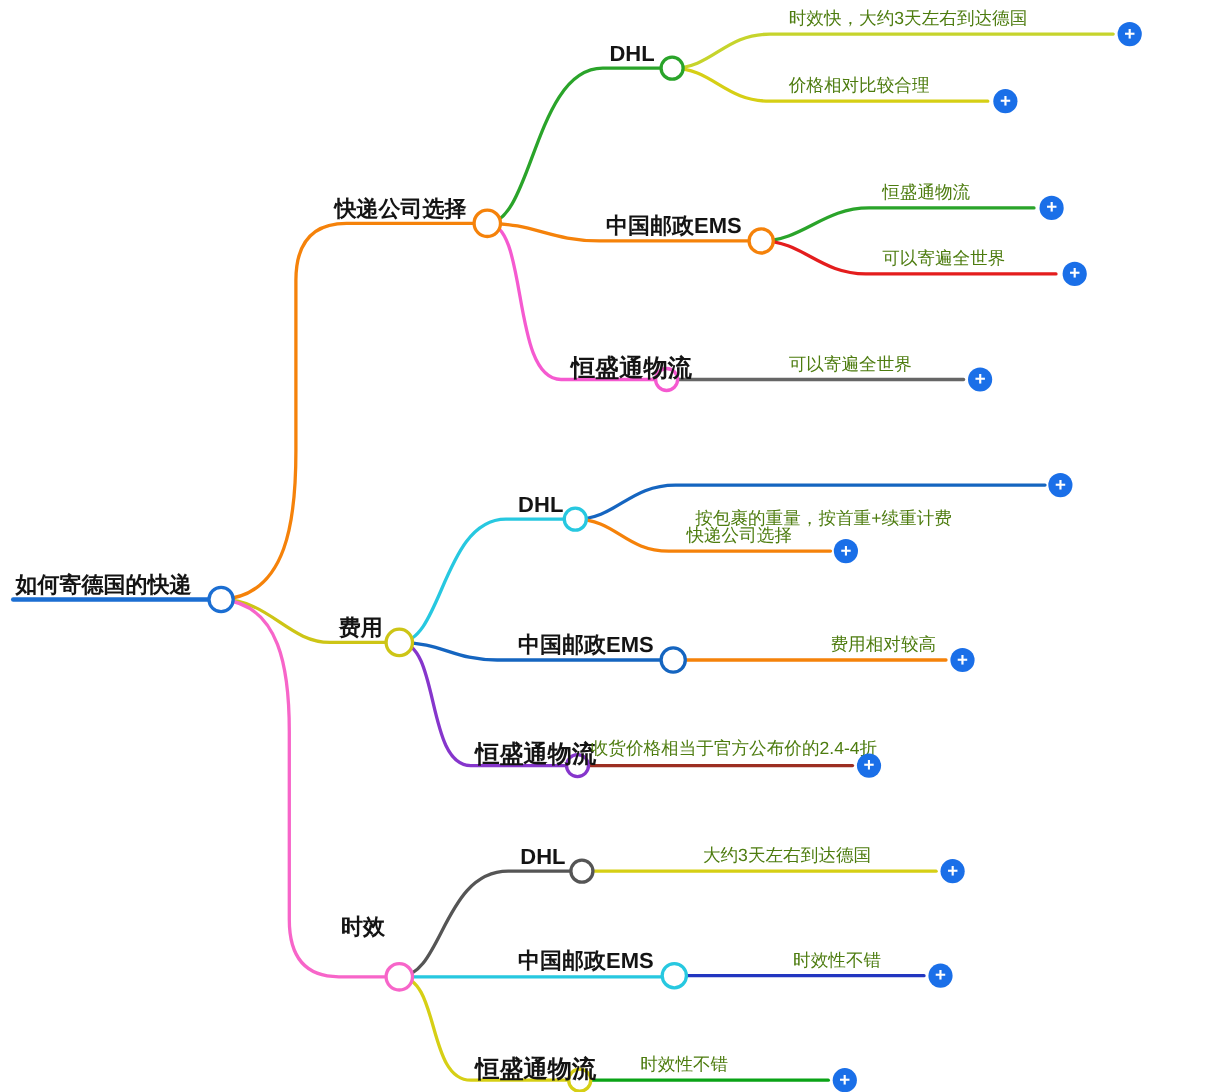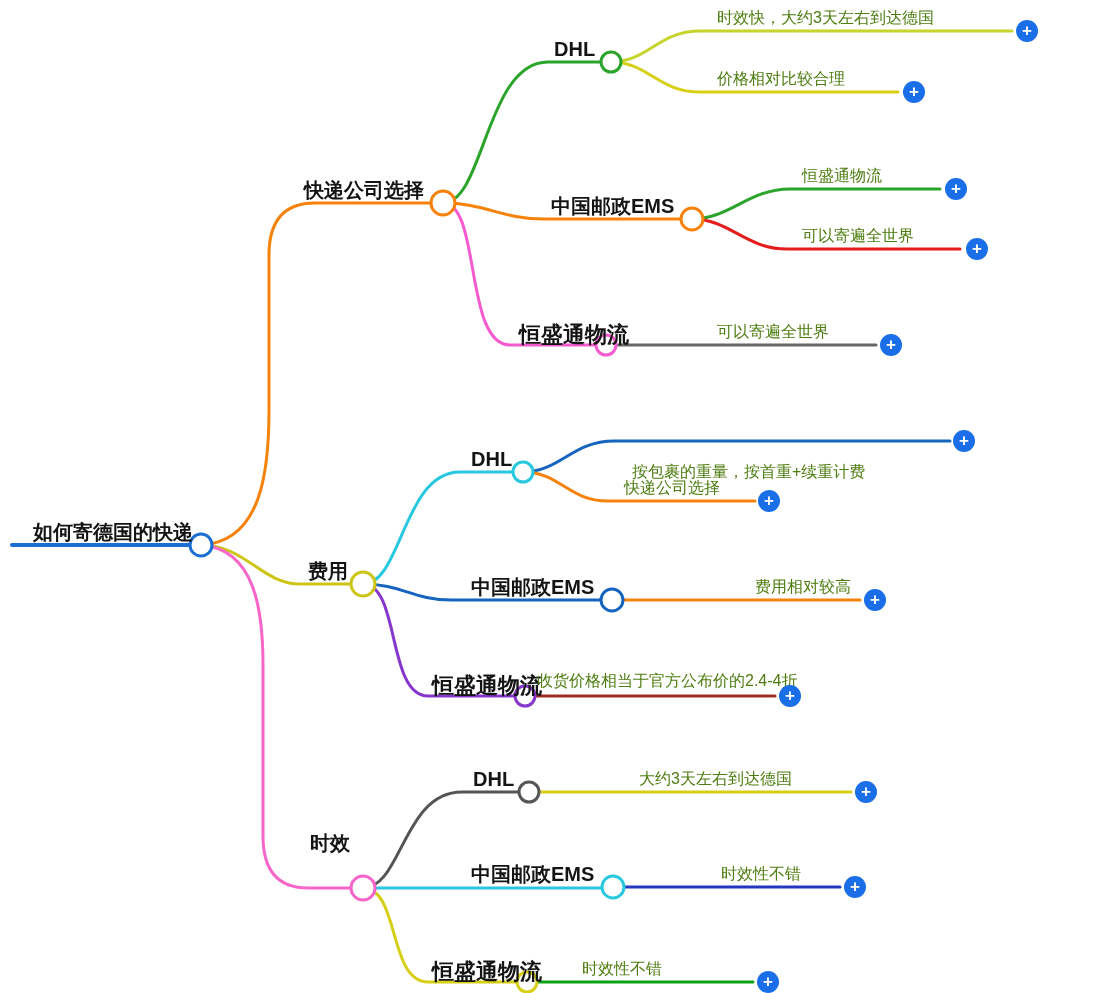--- a/index.html
+++ b/index.html
@@ -69,21 +69,21 @@
   <circle cx="692" cy="219" r="11" stroke="#f5820a"></circle>
   <circle cx="606" cy="345" r="10" stroke="#f55ad0"></circle>
   <circle cx="523" cy="472" r="10" stroke="#27c8e0"></circle>
   <circle cx="612" cy="600" r="11" stroke="#1565c0"></circle>
   <circle cx="525" cy="696" r="10" stroke="#8636cc"></circle>
   <circle cx="529" cy="792" r="10" stroke="#555555"></circle>
   <circle cx="613" cy="887" r="11" stroke="#27c8e0"></circle>
   <circle cx="527" cy="982" r="10" stroke="#d6cf15"></circle>
 </svg>
 
-<div class="label node" style="left:14px;top:521px;margin-left:19px;">如何寄德国的快递</div>
+<div class="label node" style="left:14px;top:521px;">如何寄德国的快递</div>
 
 <div class="label node" style="left:304px;top:179px;">快递公司选择</div>
 <div class="label node" style="left:308px;top:560px;">费用</div>
 <div class="label node" style="left:310px;top:832px;">时效</div>
 
 <div class="label node" style="left:554px;top:38px;">DHL</div>
 <div class="label node" style="left:551px;top:195px;">中国邮政EMS</div>
 <div class="label node small" style="left:519px;top:323px;">恒盛通物流</div>
 
 <div class="label node" style="left:471px;top:448px;">DHL</div>

